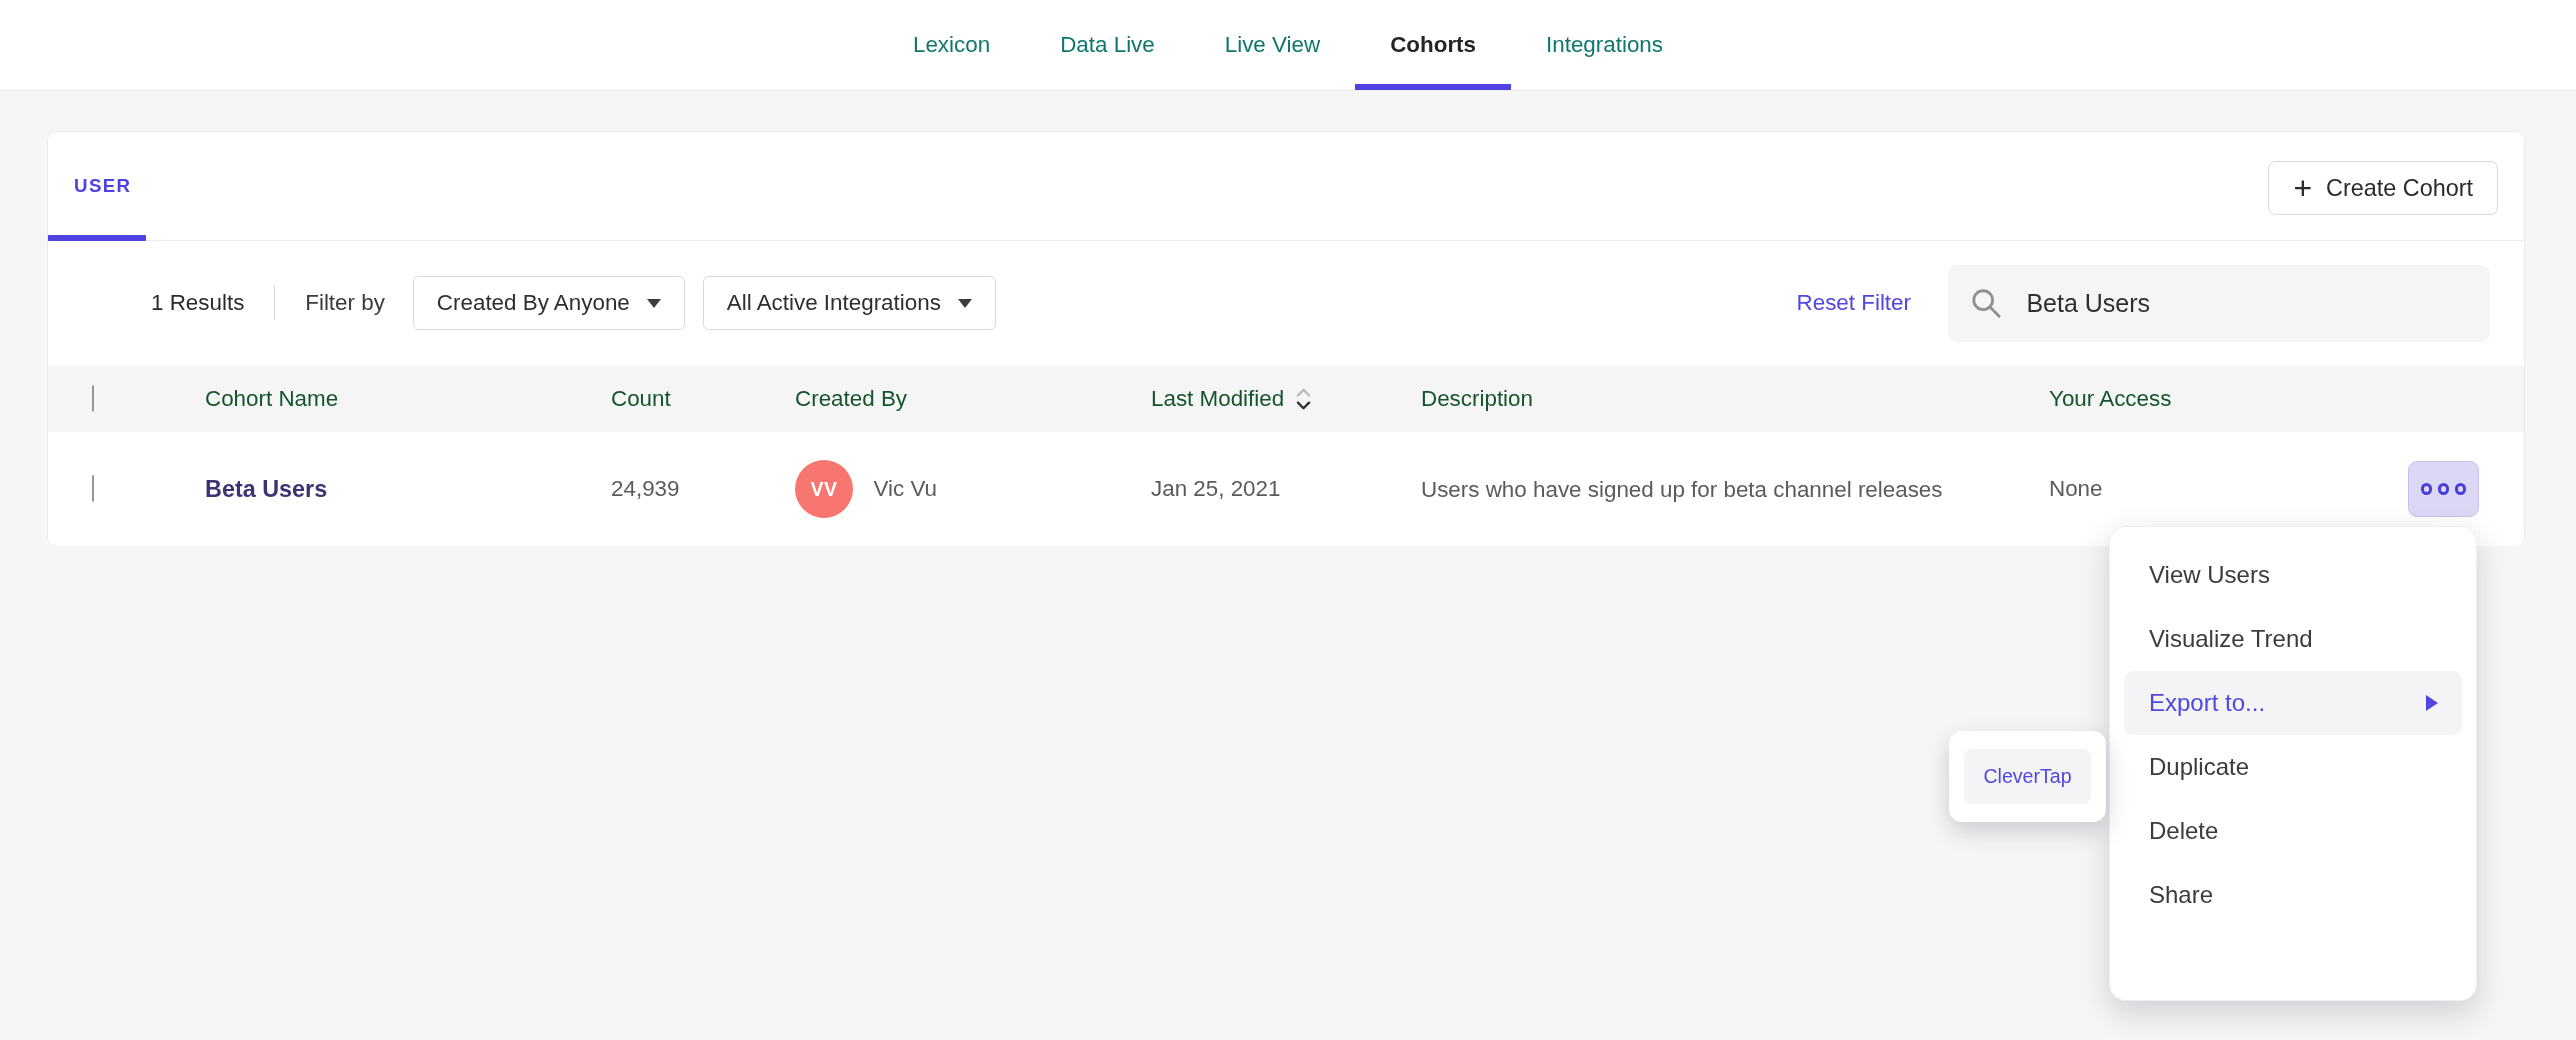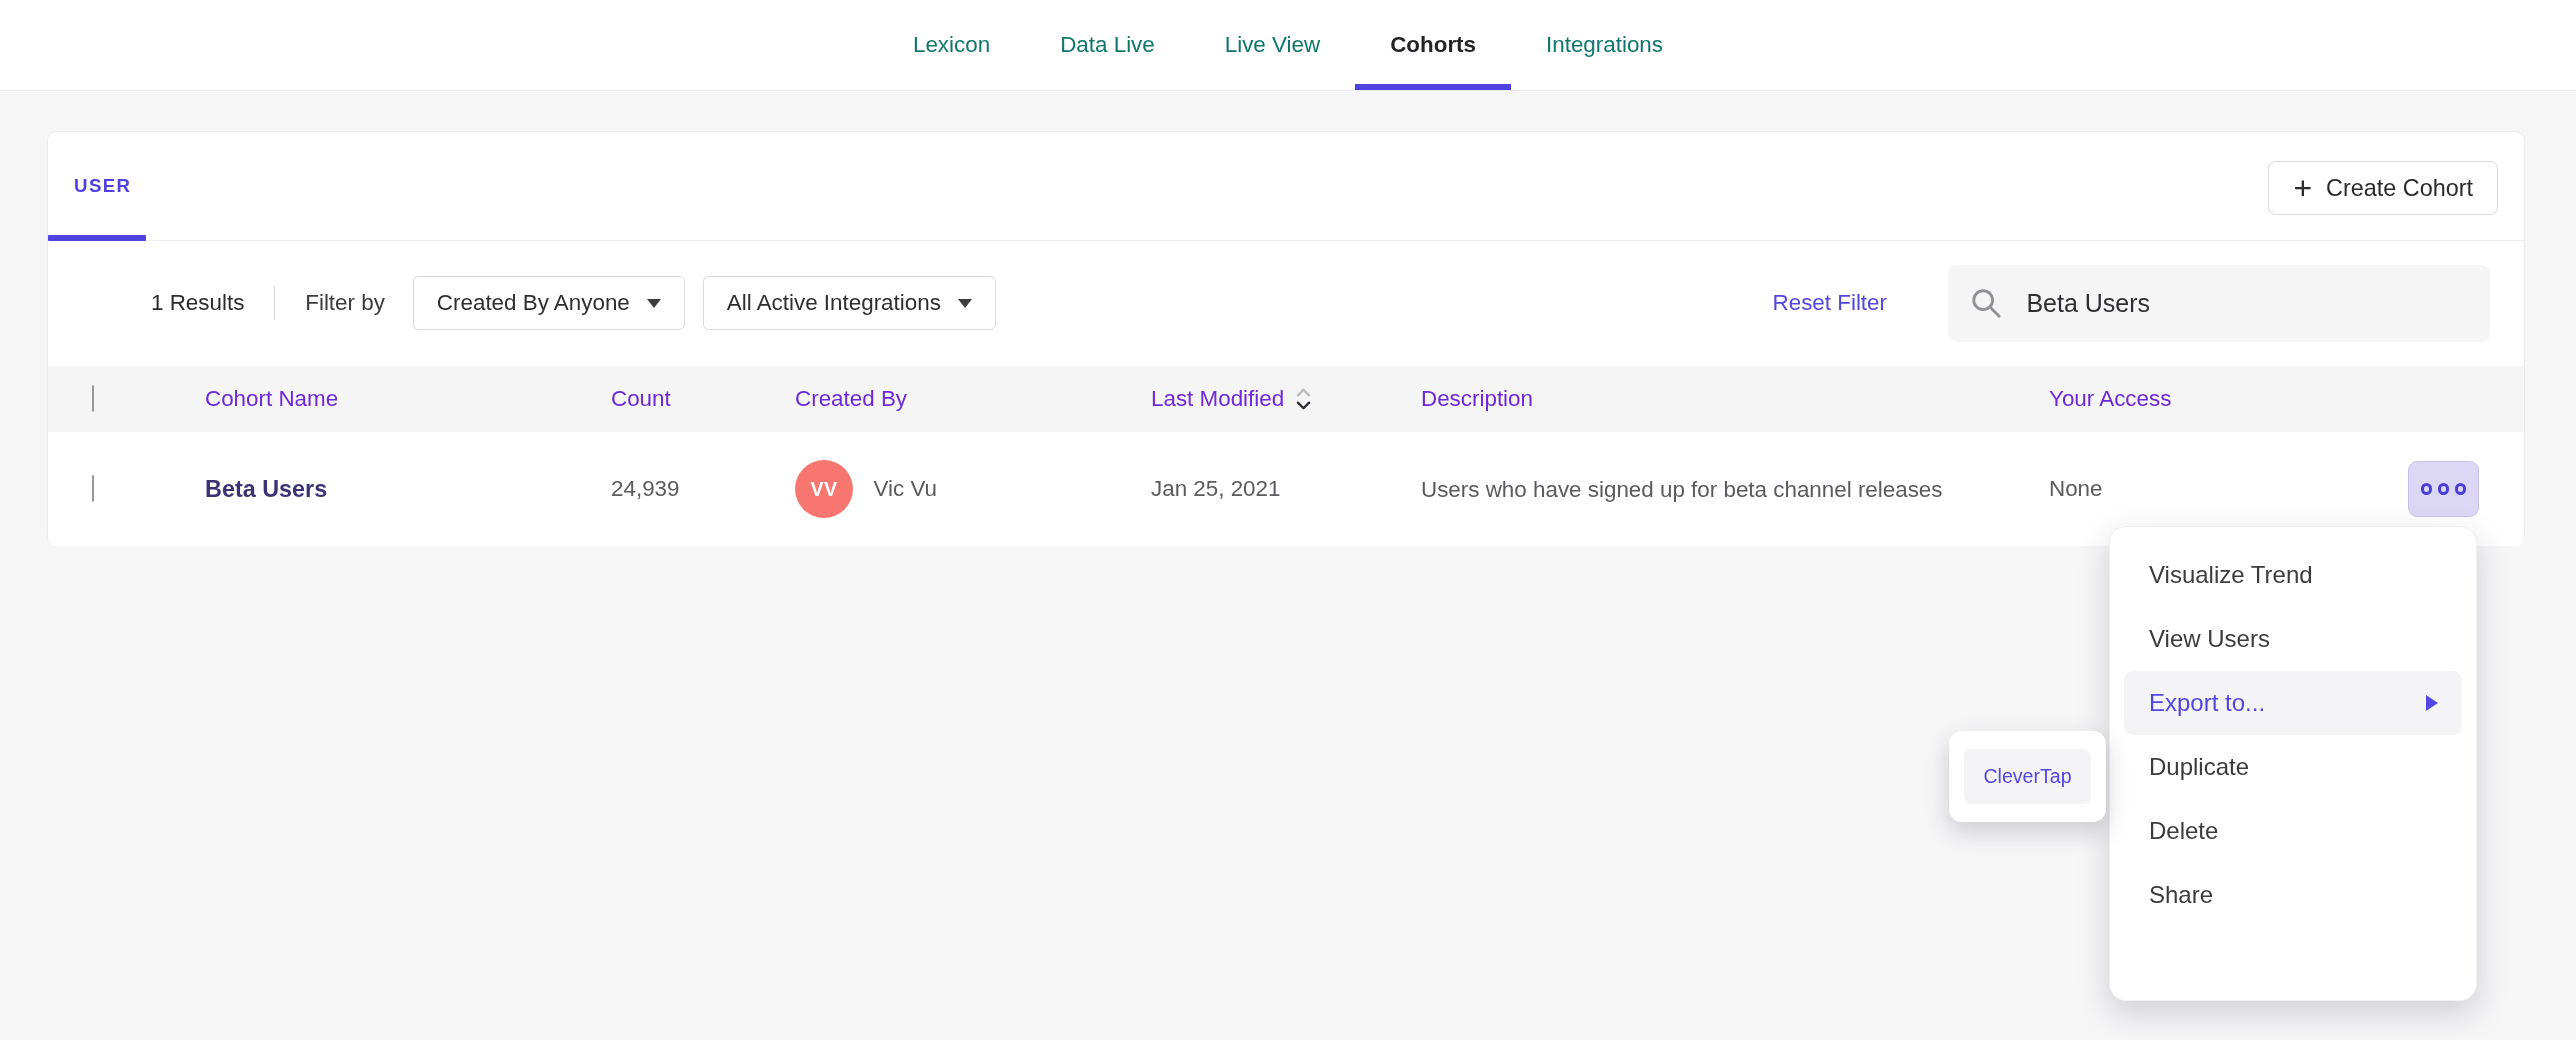--- a/index.html
+++ b/index.html
@@ -70,37 +70,37 @@
     border: 0.9px solid #d9d9dd; border-radius: 5.6px; background: #fff;
     font-size: 22.4px; font-weight: 500; color: #2f2f33; cursor: pointer;
   }
   .dd-btn.first { margin-left: 28px; }
   .dd-btn.second { margin-left: 18px; }
   .caret-down {
     width: 0; height: 0; margin-left: 17px;
     border-left: 7.5px solid transparent; border-right: 7.5px solid transparent;
     border-top: 9.3px solid #3b3b40;
   }
-  .filter-right { margin-left: auto; display: flex; align-items: center; padding-right: 34px; gap: 24px; }
+  .filter-right { margin-left: auto; display: flex; align-items: center; padding-right: 34px; }
   .reset-link { font-size: 22.4px; color: #5246e0; cursor: pointer; margin-right: 37px; white-space: nowrap; }
   .searchbox {
     width: 542px; height: 77px; background: #f5f5f6; border-radius: 9.3px;
     display: flex; align-items: center; padding: 0 22.4px;
   }
   .search-icon { flex: 0 0 auto; margin-right: 24px; }
   .search-input {
     flex: 1; border: none; outline: none; background: transparent;
     font-family: "Liberation Sans", sans-serif;
     font-size: 25px; color: #2f2f33;
   }
 
   
   .thead {
     position: absolute; top: 234px; left: 0; right: 0; height: 66px;
-    background: #f5f5f6; font-size: 22.4px; color: #6d28d9;
+    background: #f5f5f6; font-size: 22.4px; color: #14532d;
   }
   .trow {
     position: absolute; top: 300px; left: 0; right: 0; height: 114px;
     background: #fff; font-size: 22.4px; color: #5a5a60;
     border-radius: 0 0 9.3px 9.3px;
   }
   .cell { position: absolute; top: 50%; transform: translateY(-50%); white-space: nowrap; }
   .cx-check { left: 44px; }
   .cx-name { left: 157px; }
   .cx-count { left: 563px; }
@@ -248,22 +248,22 @@
     <div class="cell cx-access">None</div>
     <button class="more-btn">
       <span class="ring"></span>
       <span class="ring"></span>
       <span class="ring"></span>
     </button>
   </div>
 </section>
 
 <div class="ctx-menu">
+  <div class="ctx-item">View Users</div>
   <div class="ctx-item">Visualize Trend</div>
-  <div class="ctx-item">View Users</div>
   <div class="ctx-item highlight">
     <span>Export to...</span>
     <span class="arrow-right"></span>
   </div>
   <div class="ctx-item">Duplicate</div>
   <div class="ctx-item">Delete</div>
   <div class="ctx-item">Share</div>
 </div>
 
 <div class="sub-menu">

